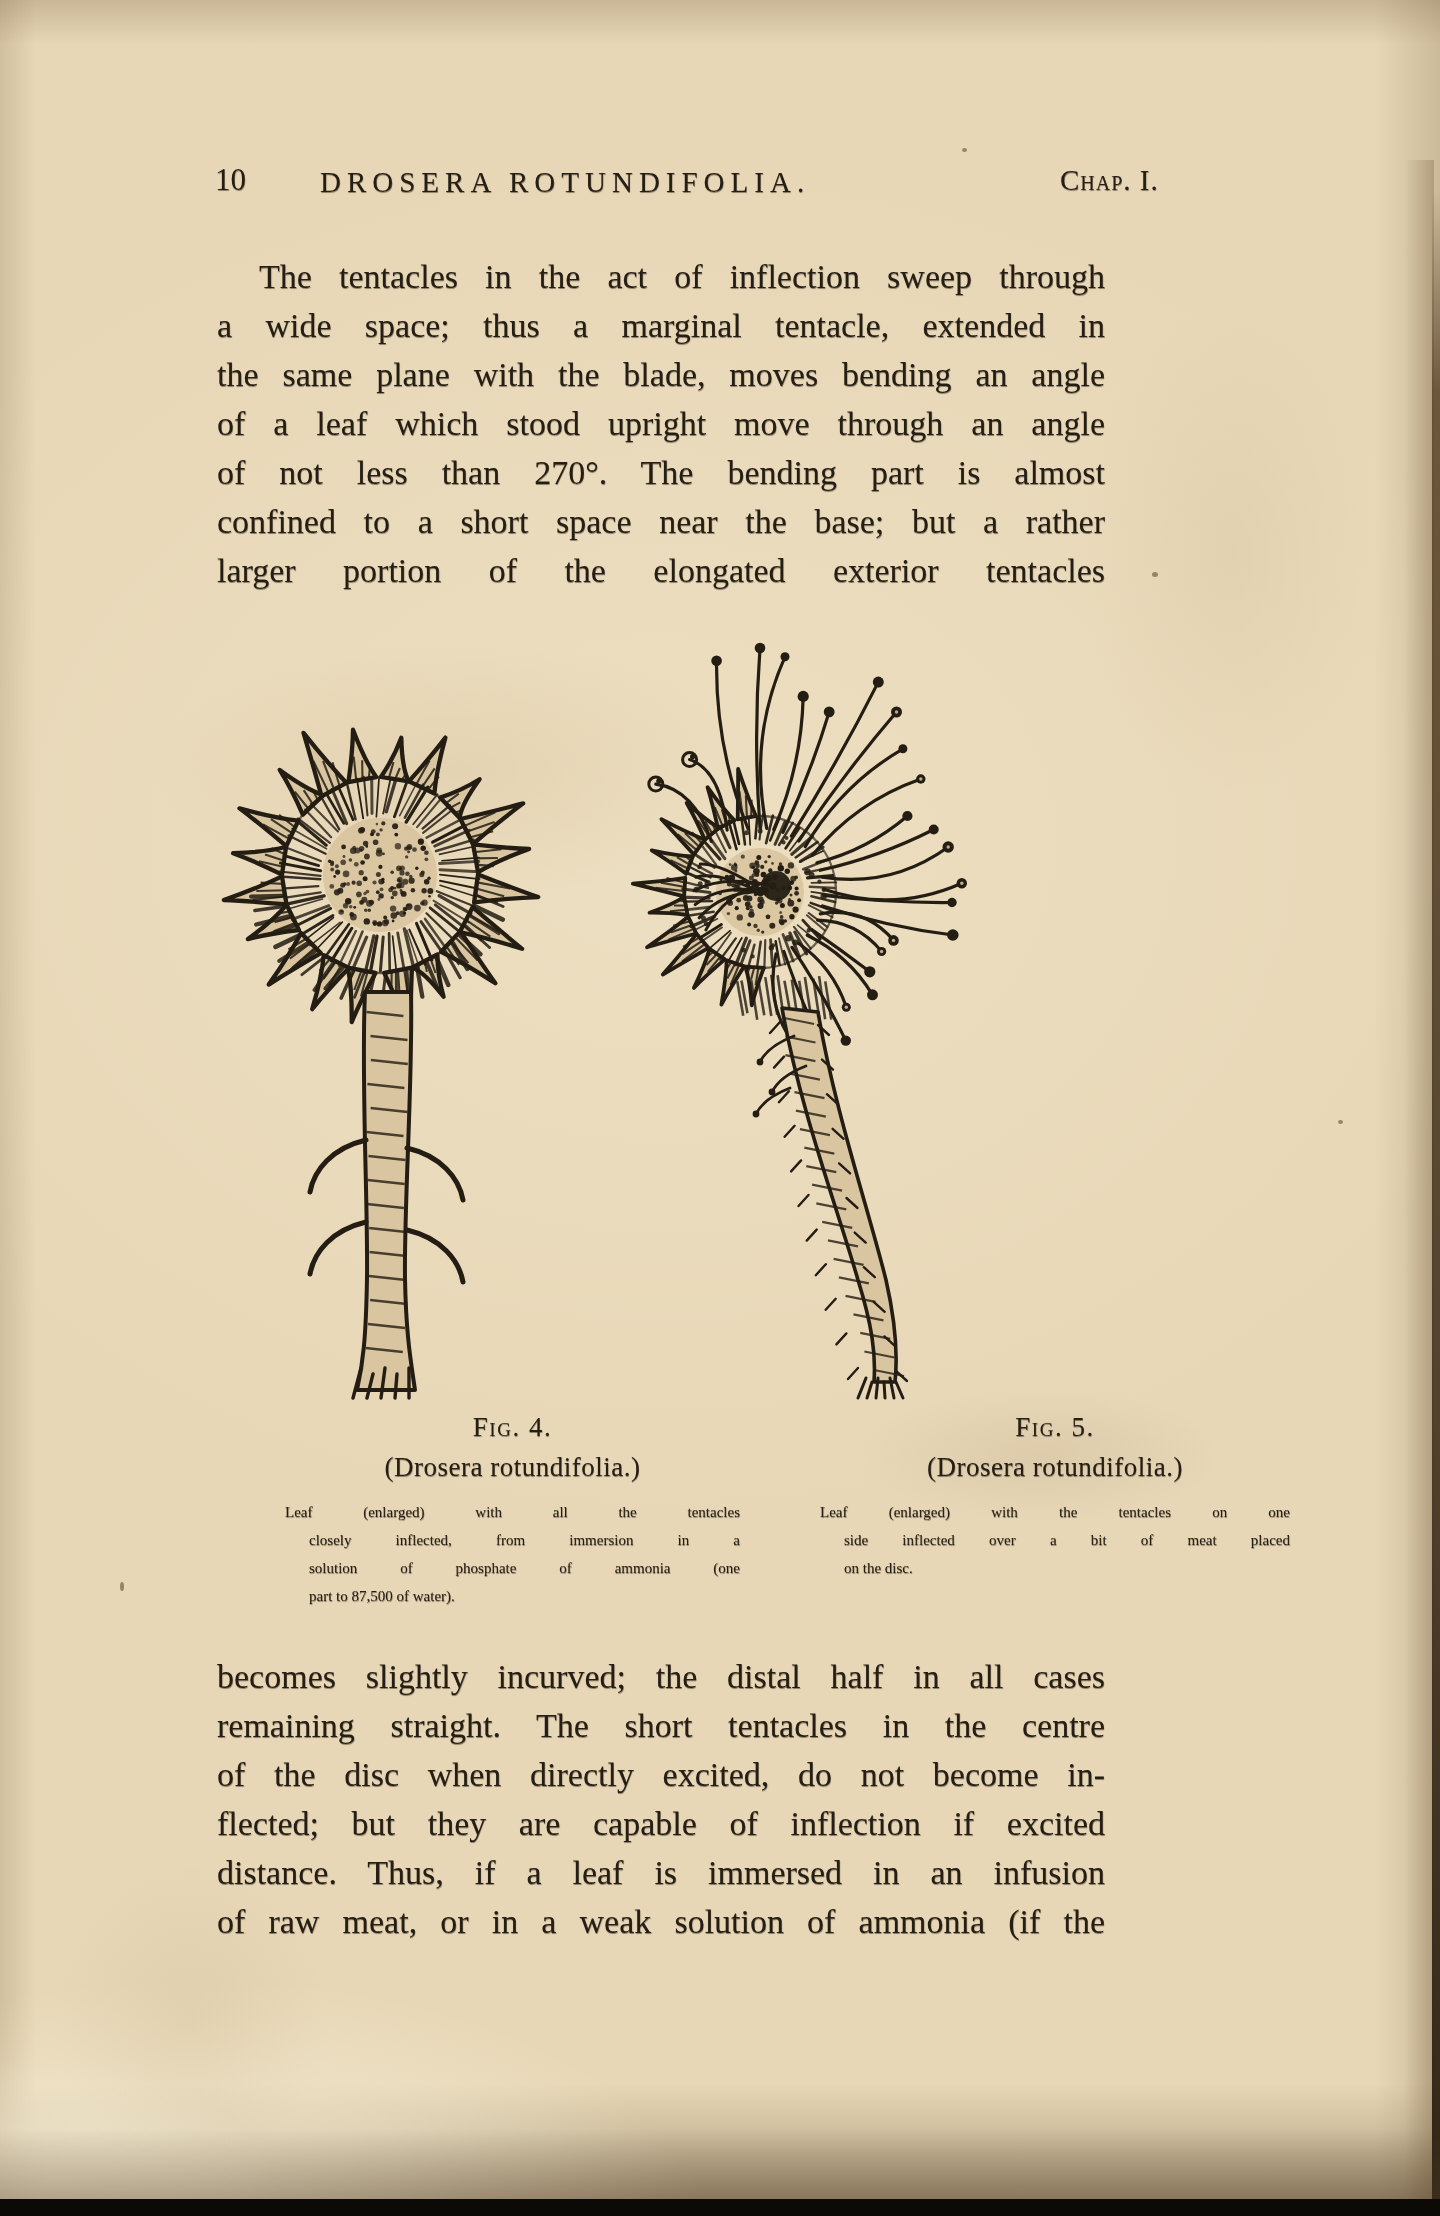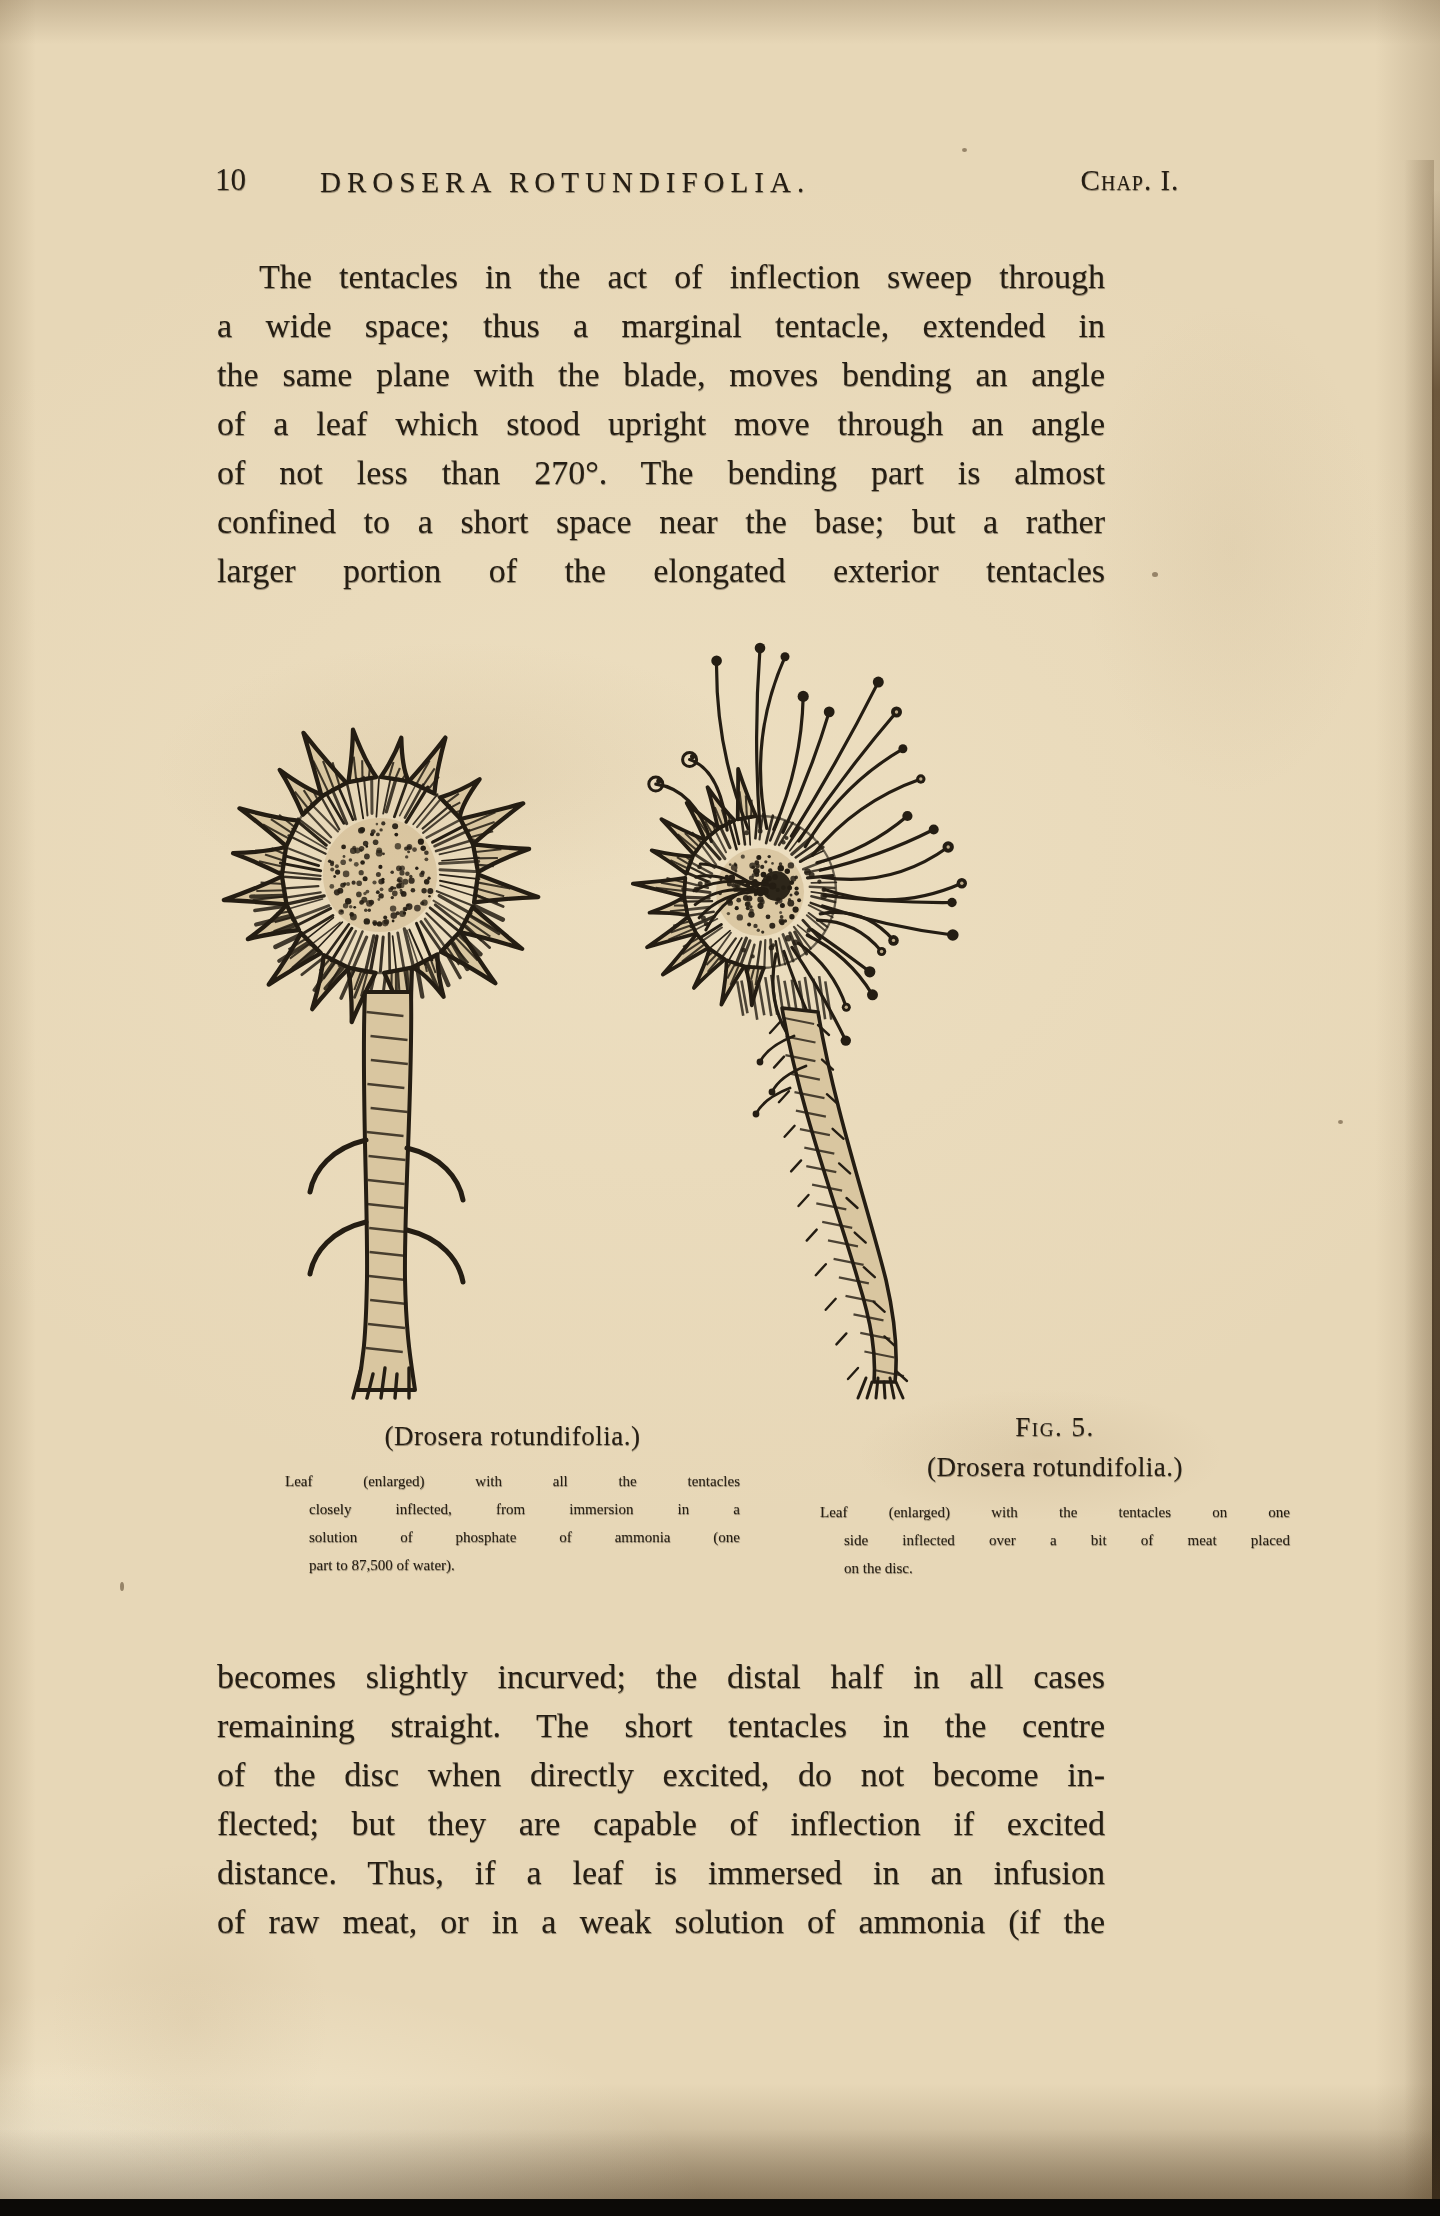--- a/index.html
+++ b/index.html
@@ -15,21 +15,21 @@
       linear-gradient(to left, rgba(105,82,52,0.22), rgba(105,82,52,0) 4.5%),
       linear-gradient(to bottom, rgba(110,86,55,0.25), rgba(110,86,55,0) 2%),
       linear-gradient(to top, rgba(85,66,40,0.45), rgba(85,66,40,0) 6%);
   }
   .txt{ text-shadow:0.4px 0.5px 0.7px rgba(46,36,22,0.5); }
 
   
   .page-number{position:absolute;left:215px;top:162px;font-size:31px;}
   .running-title{position:absolute;left:320px;top:166px;width:780px;text-align:left;
     font-size:29px;letter-spacing:6px;}
-  .chapter-label{position:absolute;left:1060px;top:164px;width:140px;text-align:center;
+  .chapter-label{position:absolute;left:1060px;top:164px;width:140px;text-align:left;
     font-size:29px;font-variant:small-caps;letter-spacing:1px;}
 
   
   .para{position:absolute;left:217px;width:888px;font-size:34px;line-height:49px;}
   .para .tline{text-align:justify;text-align-last:justify;}
   .para.indent-first .tline:first-child{text-indent:42px;}
   #para1{top:252px;}
   #para2{top:1652px;}
 
   
@@ -819,20 +819,21 @@
       <line x1="276" y1="748" x2="268" y2="768" stroke="#241d13" stroke-width="3" stroke-linecap="round"></line>
       <line x1="282" y1="752" x2="277" y2="768" stroke="#241d13" stroke-width="3" stroke-linecap="round"></line>
       <line x1="288" y1="748" x2="286" y2="768" stroke="#241d13" stroke-width="3" stroke-linecap="round"></line>
       <line x1="294" y1="752" x2="295" y2="768" stroke="#241d13" stroke-width="3" stroke-linecap="round"></line>
       <line x1="300" y1="748" x2="304" y2="768" stroke="#241d13" stroke-width="3" stroke-linecap="round"></line>
       <line x1="306" y1="752" x2="313" y2="768" stroke="#241d13" stroke-width="3" stroke-linecap="round"></line>
     </g>
   </svg>
 
 <div class="capcol txt" id="cap4">
+  <div class="fig-label">Fig. 4.</div>
   <div class="fig-species">(Drosera rotundifolia.)</div>
   <div class="fig-desc">
       <div class="tline">Leaf (enlarged) with all the tentacles</div>
       <div class="tline">closely inflected, from immersion in a</div>
       <div class="tline">solution of phosphate of ammonia (one</div>
       <div class="tline">part to 87,500 of water).</div>
     </div>
 </div>
 
 <div class="capcol txt" id="cap5">

